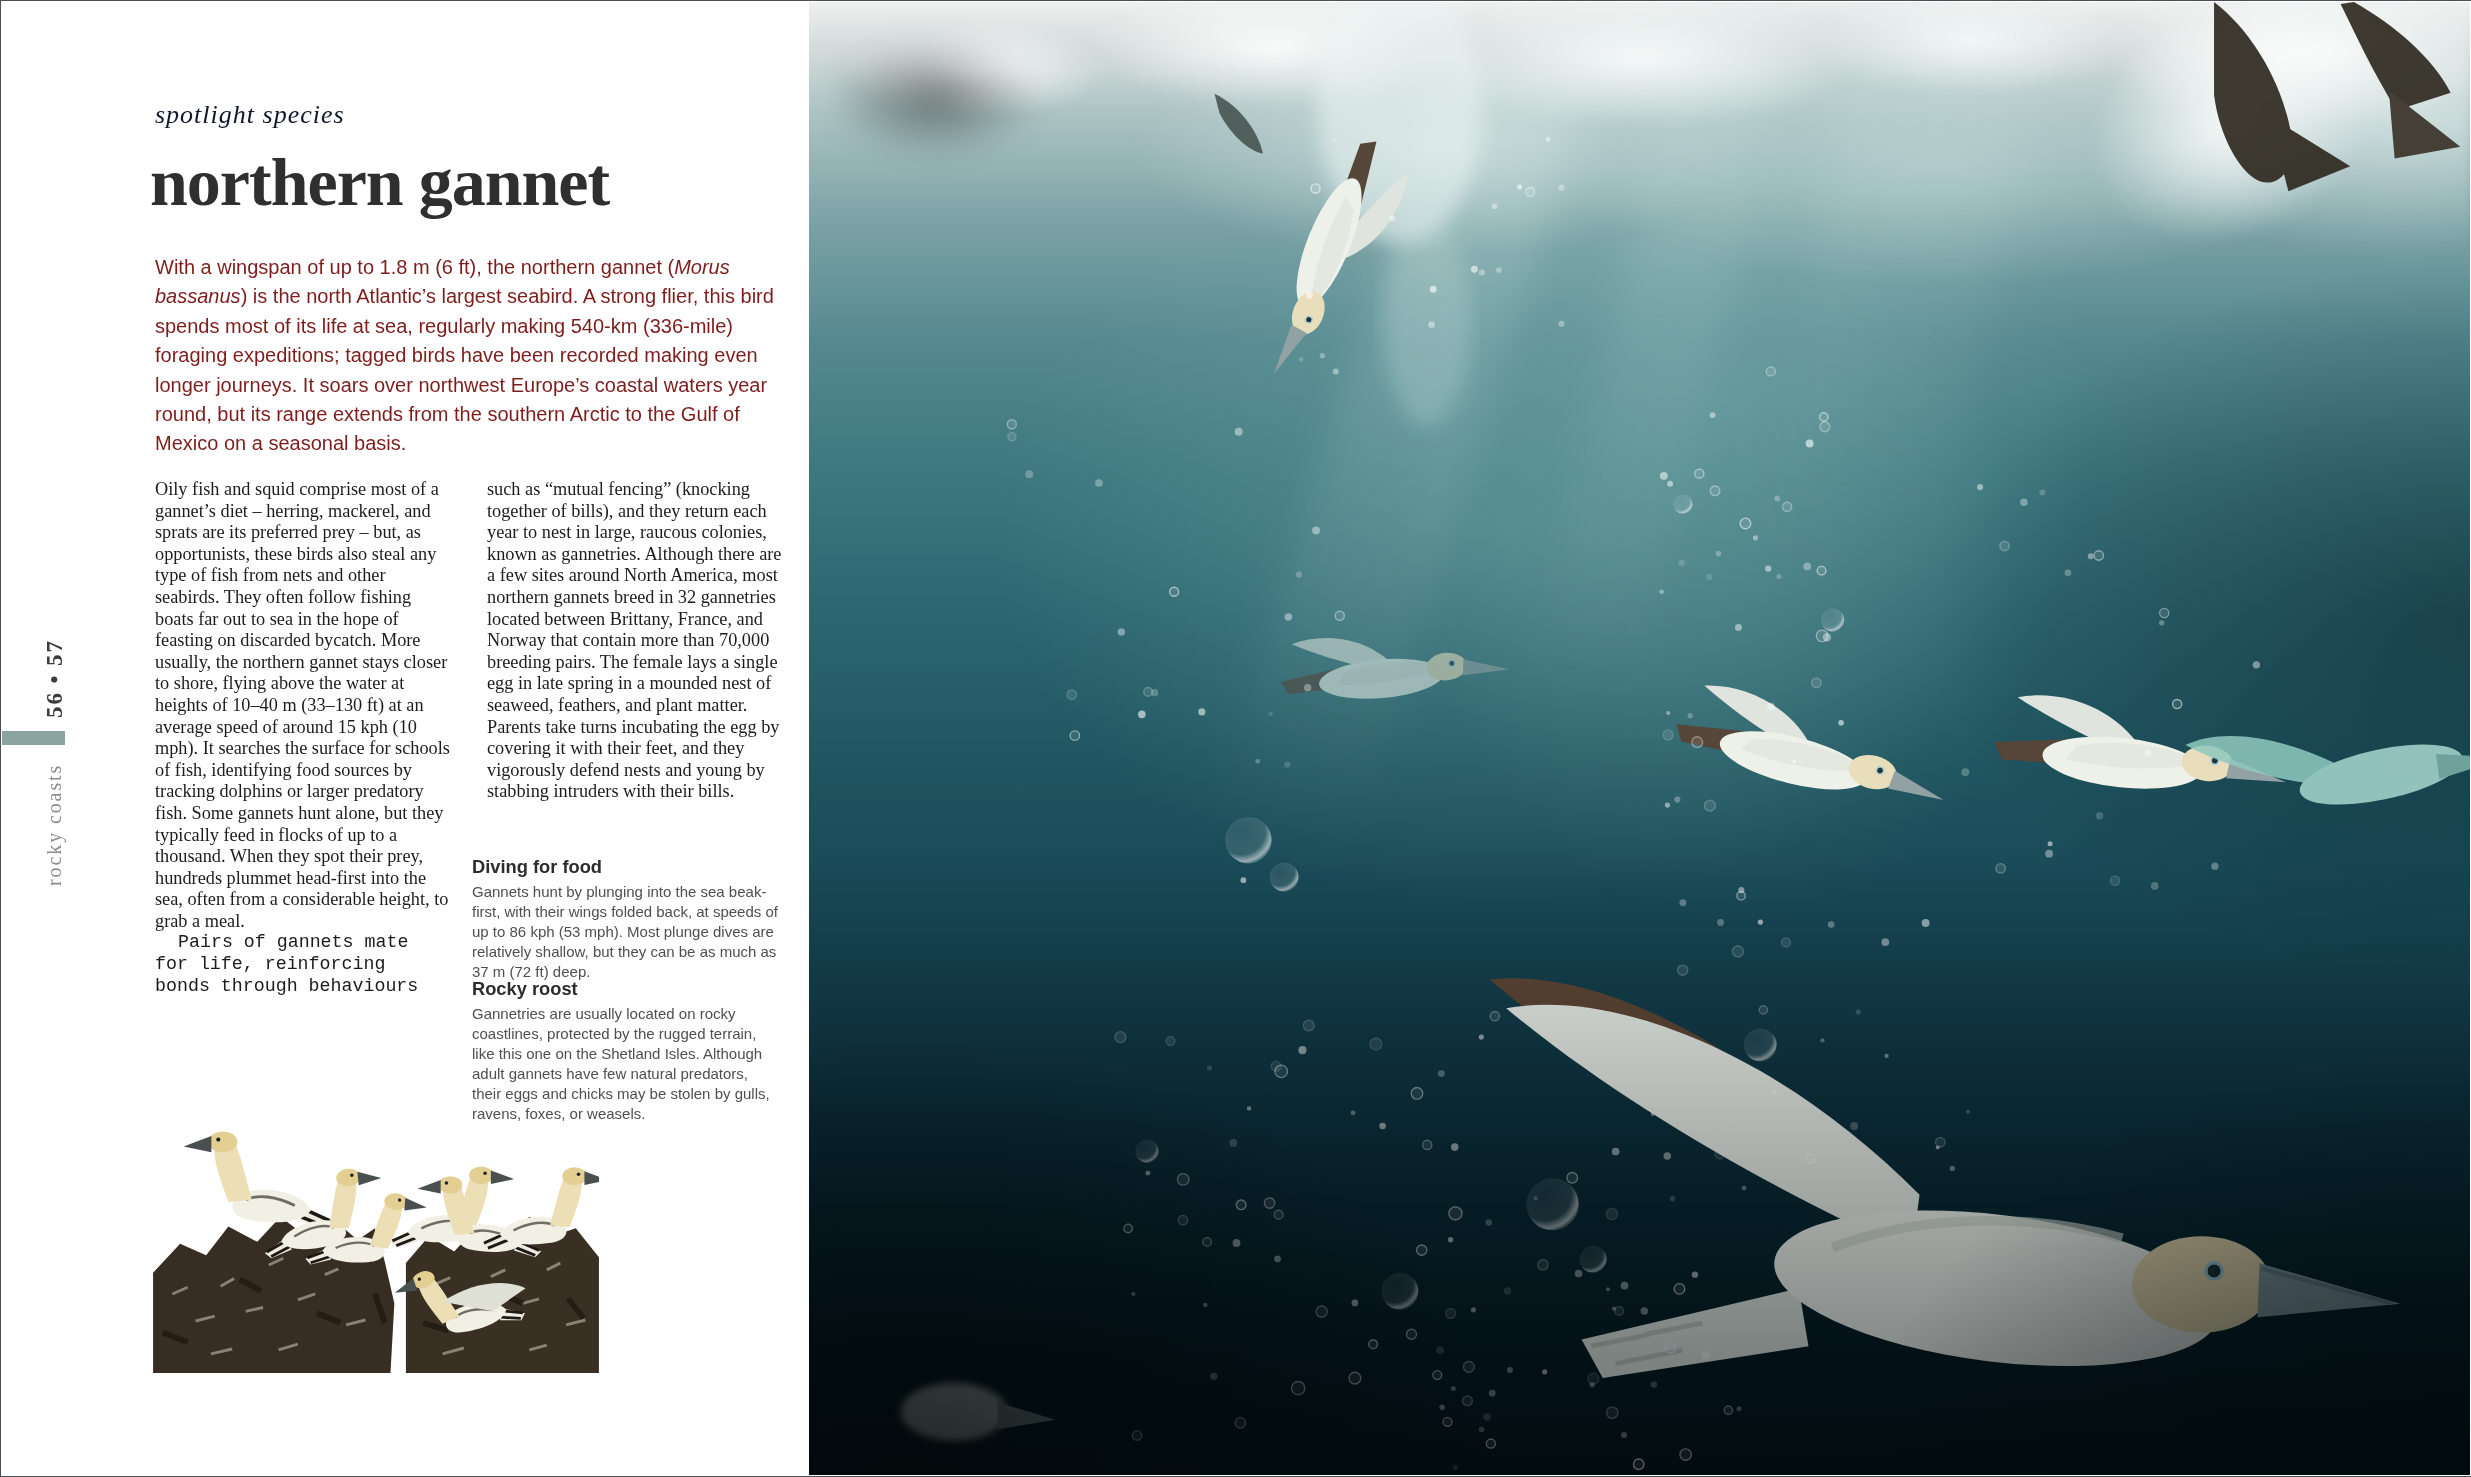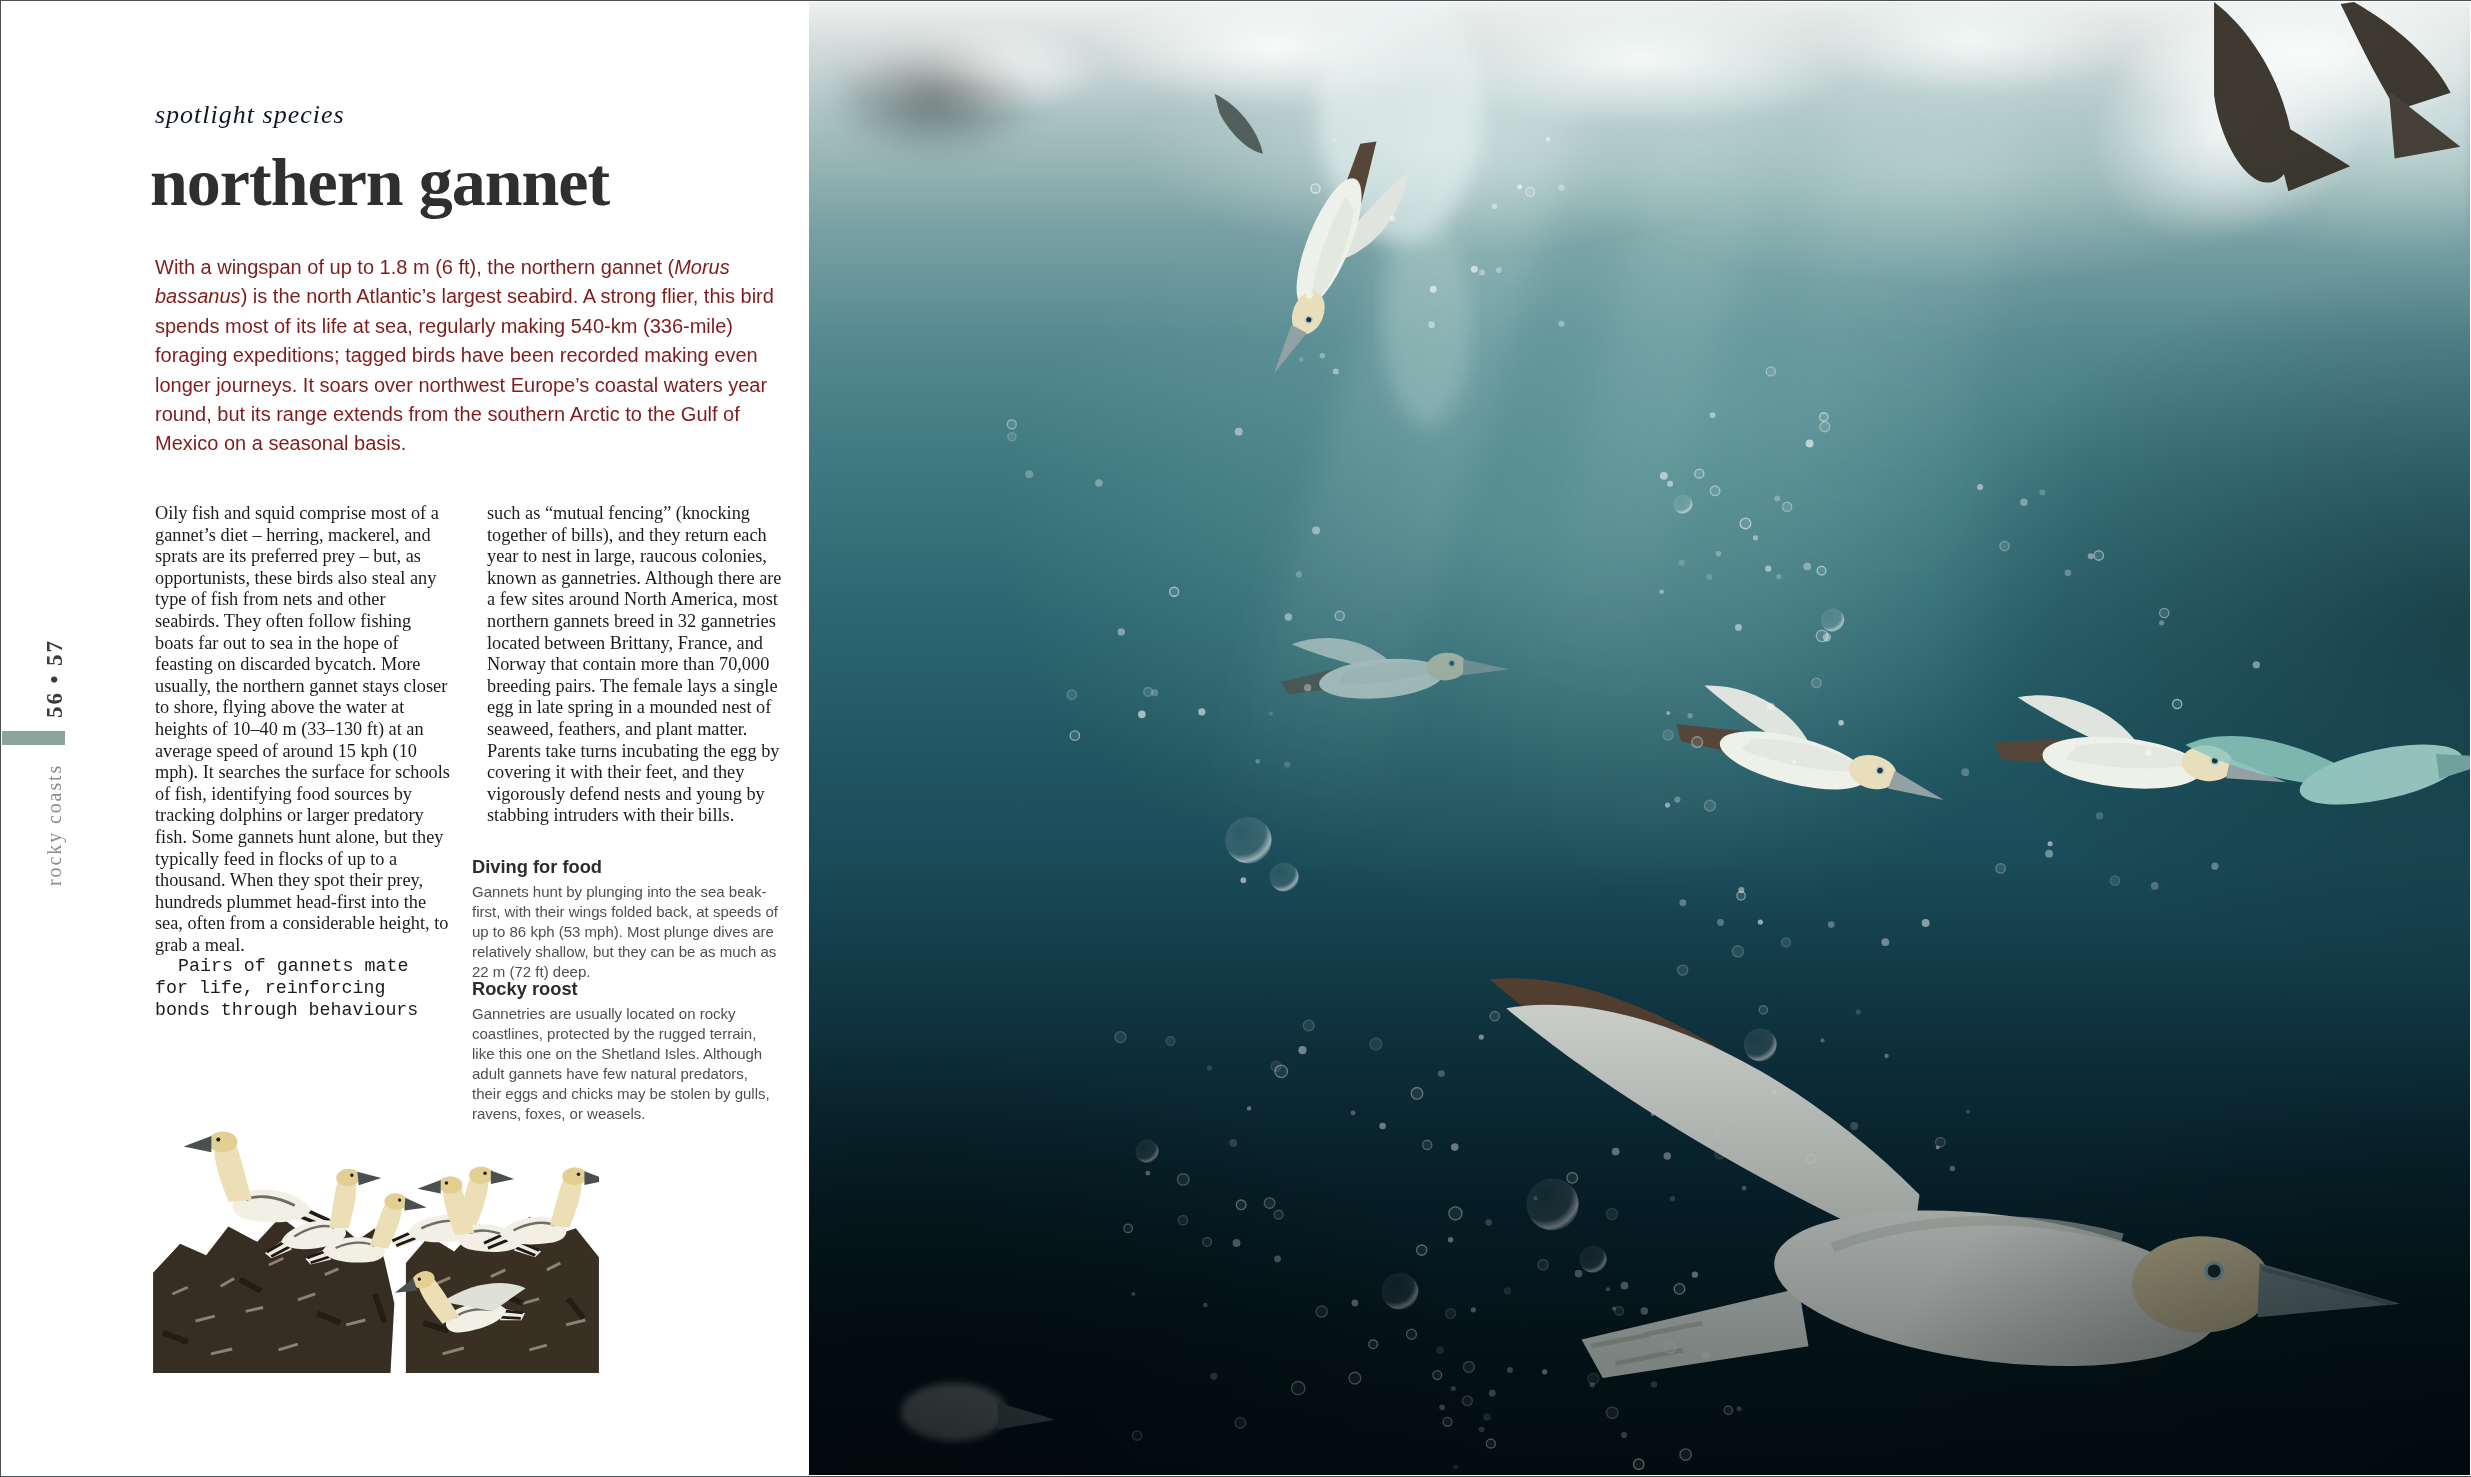--- a/index.html
+++ b/index.html
@@ -9,21 +9,21 @@
 
   
   .kicker{position:absolute;left:155px;top:99px;
           font:italic 400 26px/1.2 "Liberation Serif",serif;color:#0f172a;letter-spacing:1px;}
   .title{position:absolute;left:150px;top:147px;
          font:400 68px/1.05 "Liberation Serif",serif;color:#2f2f2f;letter-spacing:-1px;}
   .intro{position:absolute;left:155px;top:253px;width:637px;
          font:400 20px/29.4px "Liberation Sans",sans-serif;color:#7f1d1d;}
   .intro .species{font-style:italic;}
   .body-cols{position:absolute;left:155px;top:479px;width:628px;display:flex;gap:36px;
-             font:400 18.3px/21.6px "Liberation Serif",serif;color:#1c1c1c;margin-top:24px;}
+             font:400 18.3px/21.6px "Liberation Serif",serif;color:#1c1c1c;}
   .body-col{width:303px;}
   .body-col p{margin:0;}
   .body-col p + p{text-indent:23px;font-family:Liberation Mono, monospace;}
 
   .caption{position:absolute;width:309px;font:400 15px/20px "Liberation Sans",sans-serif;color:#4f4f4f;}
   .caption h4{margin:0 0 3.9px 0;font:700 18.3px/1.2 "Liberation Sans",sans-serif;color:#2c2c2c;}
   .caption-diving{left:472px;top:856px;}
   .caption-roost{left:472px;top:978px;}
 
   
@@ -87,21 +87,21 @@
     <p>Oily fish and squid comprise most of a gannet’s diet – herring, mackerel, and sprats are its preferred prey – but, as opportunists, these birds also steal any type of fish from nets and other seabirds. They often follow fishing boats far out to sea in the hope of feasting on discarded bycatch. More usually, the northern gannet stays closer to shore, flying above the water at heights of 10–40 m (33–130 ft) at an average speed of around 15 kph (10 mph). It searches the surface for schools of fish, identifying food sources by tracking dolphins or larger predatory fish. Some gannets hunt alone, but they typically feed in flocks of up to a thousand. When they spot their prey, hundreds plummet head-first into the sea, often from a considerable height, to grab a meal.</p>
     <p>Pairs of gannets mate for life, reinforcing bonds through behaviours</p>
   </div>
   <div class="body-col">
     <p>such as “mutual fencing” (knocking together of bills), and they return each year to nest in large, raucous colonies, known as gannetries. Although there are a few sites around North America, most northern gannets breed in 32 gannetries located between Brittany, France, and Norway that contain more than 70,000 breeding pairs. The female lays a single egg in late spring in a mounded nest of seaweed, feathers, and plant matter. Parents take turns incubating the egg by covering it with their feet, and they vigorously defend nests and young by stabbing intruders with their bills.</p>
   </div>
 </div>
 
 <div class="caption caption-diving">
   <h4>Diving for food</h4>
-  <div>Gannets hunt by plunging into the sea beak-first, with their wings folded back, at speeds of up to 86 kph (53 mph). Most plunge dives are relatively shallow, but they can be as much as 22 m (72 ft) deep.</div>
+  <div>Gannets hunt by plunging into the sea beak-first, with their wings folded back, at speeds of up to 86 kph (53 mph). Most plunge dives are relatively shallow, but they can be as much as 37 m (72 ft) deep.</div>
 </div>
 
 <div class="caption caption-roost">
   <h4>Rocky roost</h4>
   <div>Gannetries are usually located on rocky coastlines, protected by the rugged terrain, like this one on the Shetland Isles. Although adult gannets have few natural predators, their eggs and chicks may be stolen by gulls, ravens, foxes, or weasels.</div>
 </div>
 
 <div class="vtext pagenum">56 • 57</div>
 <div class="accent-bar"></div>
 <div class="vtext sectionlabel">rocky coasts</div>

